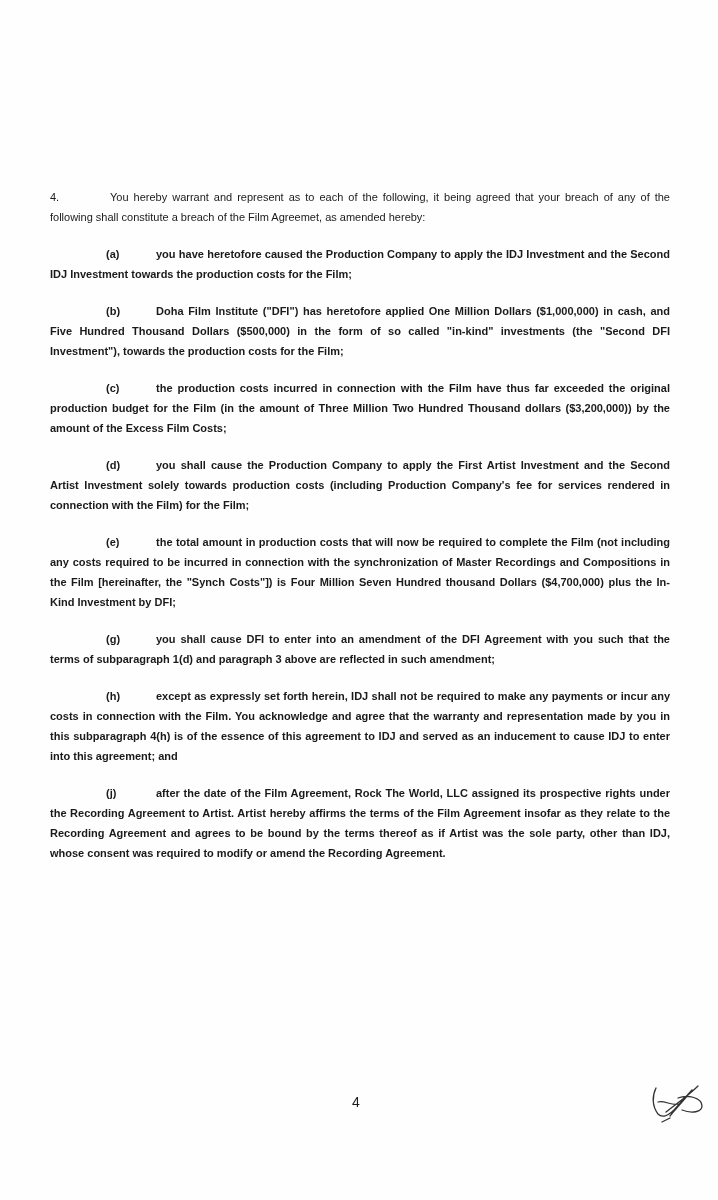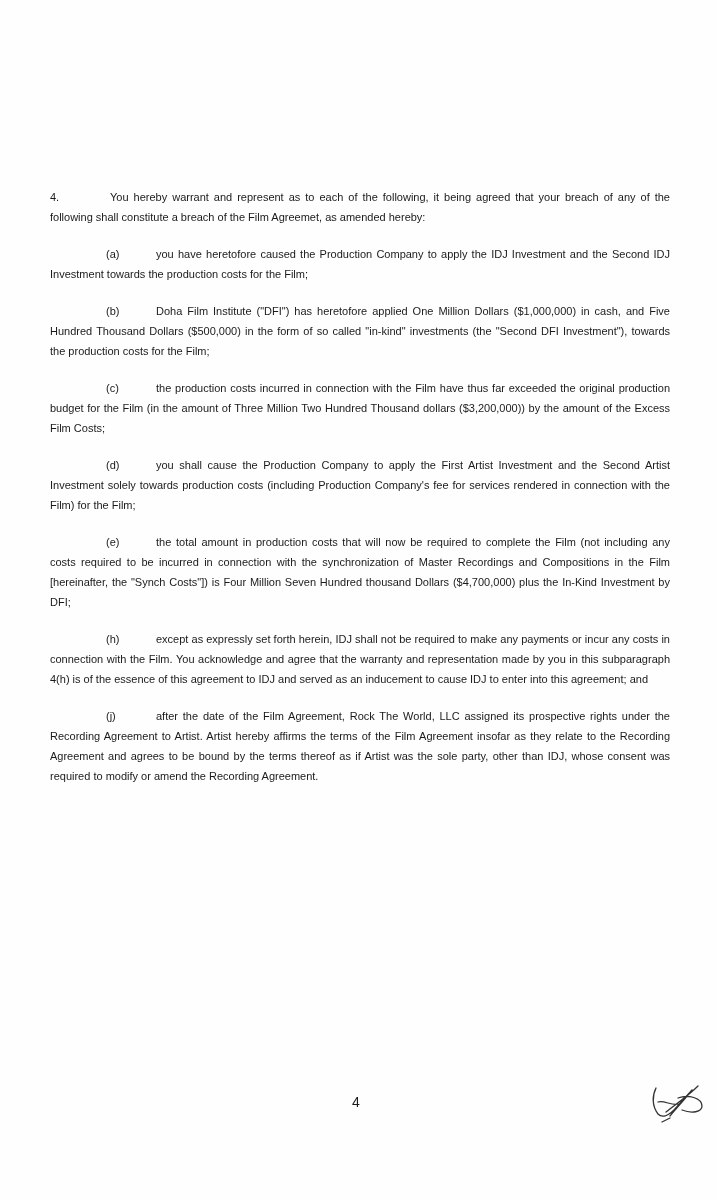--- a/index.html
+++ b/index.html
@@ -9,21 +9,21 @@
     background: #fefefe;
   }
   .content {
     position: absolute; left: 50px; top: 187px; width: 620px;
     font-family: "Liberation Sans", sans-serif;
     font-size: 11px; line-height: 20px; color: #1a1a1a;
     text-align: justify;
   }
   .para { margin: 0 0 17px 0; }
   .para.intro .num { display: inline-block; width: 60px; }
-  .para.sub { text-indent: 56px; }
+  .para.sub { text-indent: 56px; font-weight: bold; }
   .para.sub .label { display: inline-block; width: 50px; text-indent: 0; }
   .page-number {
     position: absolute; left: 352px; top: 1094px;
     font-family: "Liberation Sans", sans-serif; font-size: 14px; color: #1a1a1a;
   }
   .initials {
     position: absolute; left: 648px; top: 1082px; width: 58px; height: 42px;
   }
 </style>
 </head>
@@ -37,20 +37,21 @@
 
     <p class="para sub"><span class="label">(b)</span><span>Doha Film Institute ("DFI") has heretofore applied One Million Dollars ($1,000,000) in cash, and Five Hundred Thousand Dollars ($500,000) in the form of so called "in-kind" investments  (the "Second DFI Investment"), towards the production costs for the Film;</span></p>
 
     <p class="para sub"><span class="label">(c)</span><span>the production costs incurred in connection with the Film have thus far exceeded the original production budget for the Film (in the amount of Three Million Two Hundred Thousand dollars ($3,200,000)) by the amount of the Excess Film Costs;</span></p>
 
     <p class="para sub"><span class="label">(d)</span><span>you shall cause the Production Company to apply the First Artist Investment and the Second Artist Investment solely towards production costs (including Production Company's fee for services rendered in connection with the Film) for the Film;</span></p>
 
     <p class="para sub"><span class="label">(e)</span><span>the total amount in production costs that will now be required to complete the Film (not including any costs required to be incurred in connection with the synchronization of Master Recordings and Compositions in the Film [hereinafter, the "Synch Costs"]) is Four Million Seven Hundred thousand Dollars ($4,700,000) plus the In-Kind Investment by DFI;</span></p>
 
 
+    <p class="para sub"><span class="label">(g)</span><span>you shall cause DFI to enter into an amendment of the DFI Agreement with you such that the terms of subparagraph 1(d) and paragraph 3 above are reflected in such amendment;</span></p>
 
     <p class="para sub"><span class="label">(h)</span><span>except as expressly set forth herein, IDJ shall not be required to make any payments or incur any costs in connection with the Film. You acknowledge and agree that the warranty and representation made by you in this subparagraph 4(h) is of the essence of this agreement to IDJ and served as an inducement to cause IDJ to enter into this agreement; and</span></p>
 
     <p class="para sub"><span class="label">(j)</span><span>after the date of the Film Agreement, Rock The World, LLC assigned its prospective rights under the Recording Agreement to Artist. Artist hereby affirms the terms of the Film Agreement insofar as they relate to the Recording Agreement and agrees to be bound by the terms thereof as if Artist was the sole party, other than IDJ, whose consent was required to modify or amend the Recording Agreement.</span></p>
   </div>
 
   <div class="page-number">4</div>
 
   <svg class="initials" viewBox="0 0 58 42">
     <path d="M8 6 C4 14, 4 24, 10 32 C14 36, 20 34, 26 28 L44 8 M44 8 C40 14, 32 22, 22 34 M18 30 C28 22, 40 14, 50 4 M22 36 L14 40 M30 16 C40 12, 54 16, 54 24 C54 30, 44 32, 34 28 M10 20 C16 18, 24 24, 30 22" fill="none" stroke="#333" stroke-width="1.3" stroke-linecap="round"></path>

